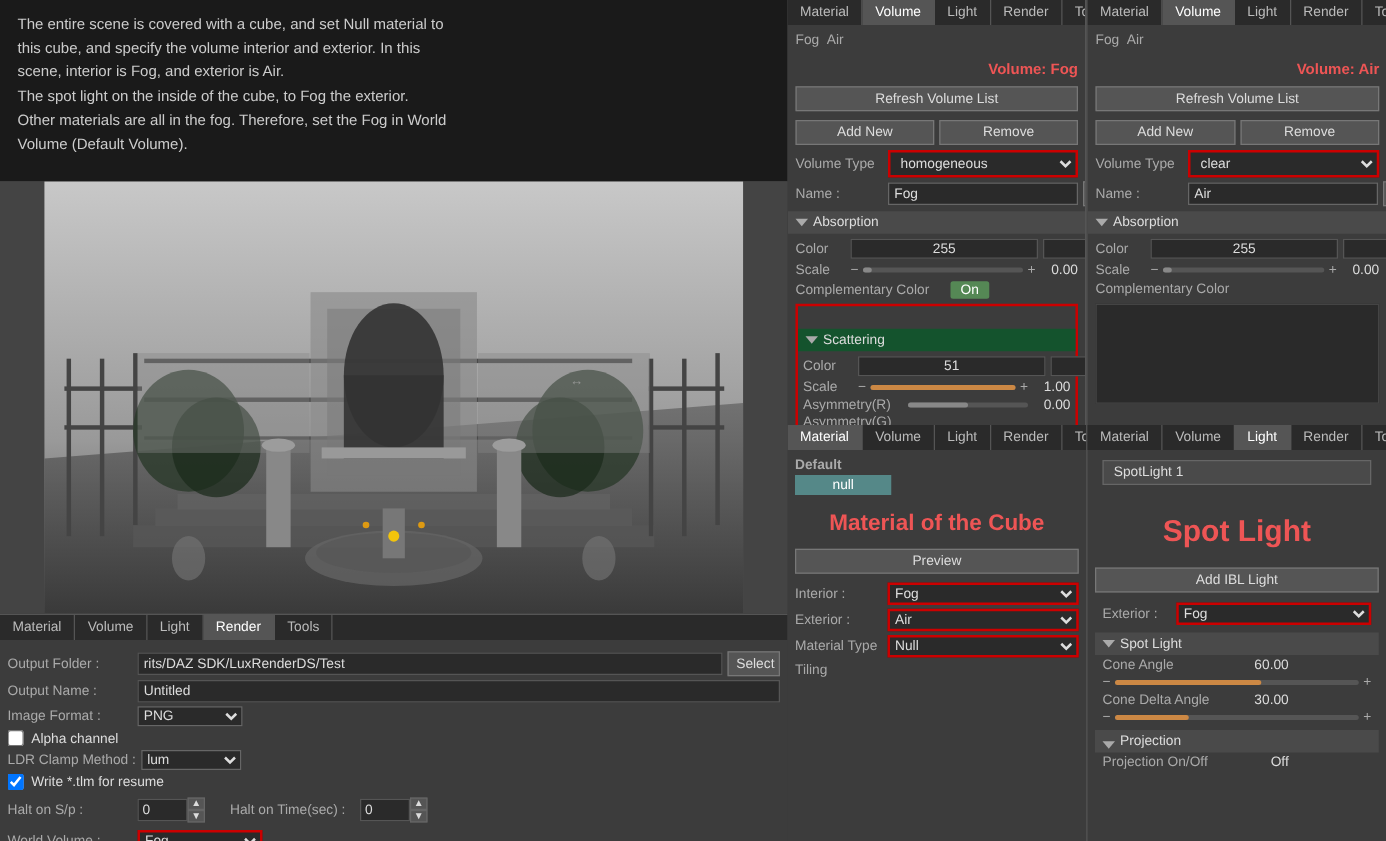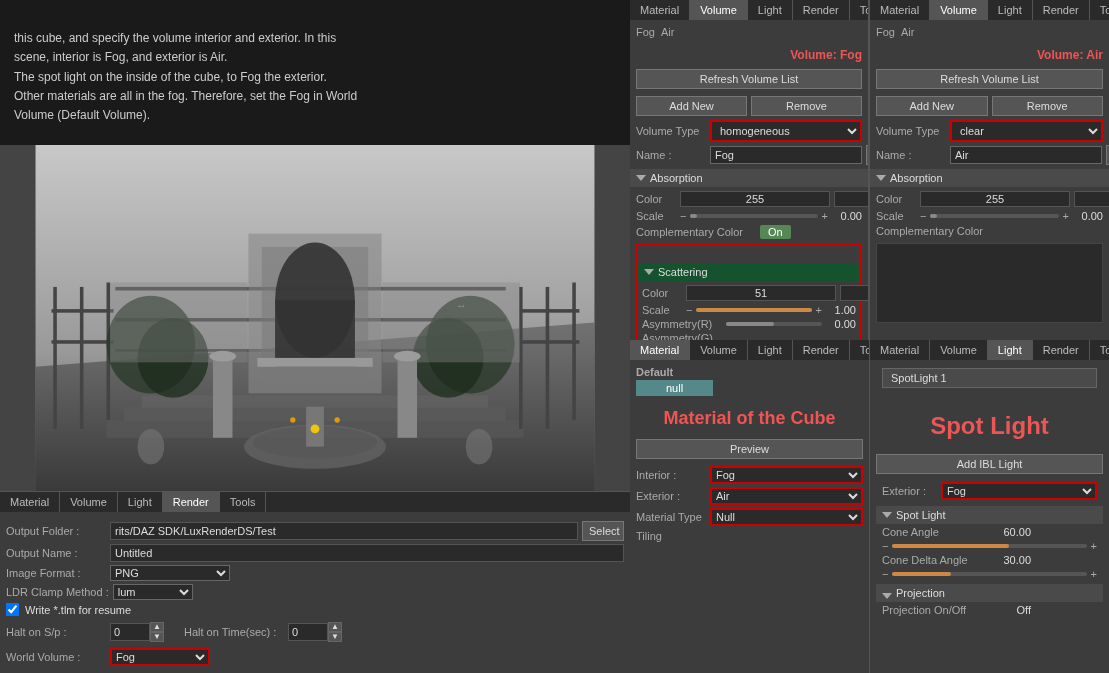--- a/index.html
+++ b/index.html
@@ -444,21 +444,21 @@
     }
   </style>
 </head>
 <body>
 
 <div class="main-layout">
 
   <div class="left-col">
 
     <div class="description-box">
-      <br>
+      <span>The entire scene is covered with a cube, and set Null material to</span><br>
       <span>this cube, and specify the volume interior and exterior. In this</span><br>
       <span>scene, interior is Fog, and exterior is Air.</span><br>
       <span>The spot light on the inside of the cube, to Fog the exterior.</span><br>
       <span>Other materials are all in the fog. Therefore, set the Fog in World</span><br>
       <span>Volume (Default Volume).</span>
     </div>
 
     <div class="scene-viewport" style="flex:1; min-height:0;">
       <svg class="scene-svg" viewBox="0 0 630 390" xmlns="http://www.w3.org/2000/svg">
 
@@ -550,25 +550,29 @@
           <button class="btn" style="flex:none; width:42px;">Select</button>
         </div>
 
         <div class="prop-row">
           <span class="prop-label">Output Name :</span>
           <input class="prop-input" type="text" style="width: 120px;" value="Untitled">
         </div>
 
         <div class="prop-row">
           <span class="prop-label">Image Format :</span>
-          <select style="width:120px;">
+          <select style="width:84px;">
             <option>PNG</option>
           </select>
         </div>
 
+        <div class="checkbox-row">
+          <input type="checkbox" style="">
+          <span>Alpha channel</span>
+        </div>
 
         <div class="prop-row">
           <span class="prop-label">LDR Clamp Method :</span>
           <select style="width:80px;">
             <option>lum</option>
           </select>
         </div>
 
         <div class="checkbox-row">
           <input type="checkbox" checked="" style="">

